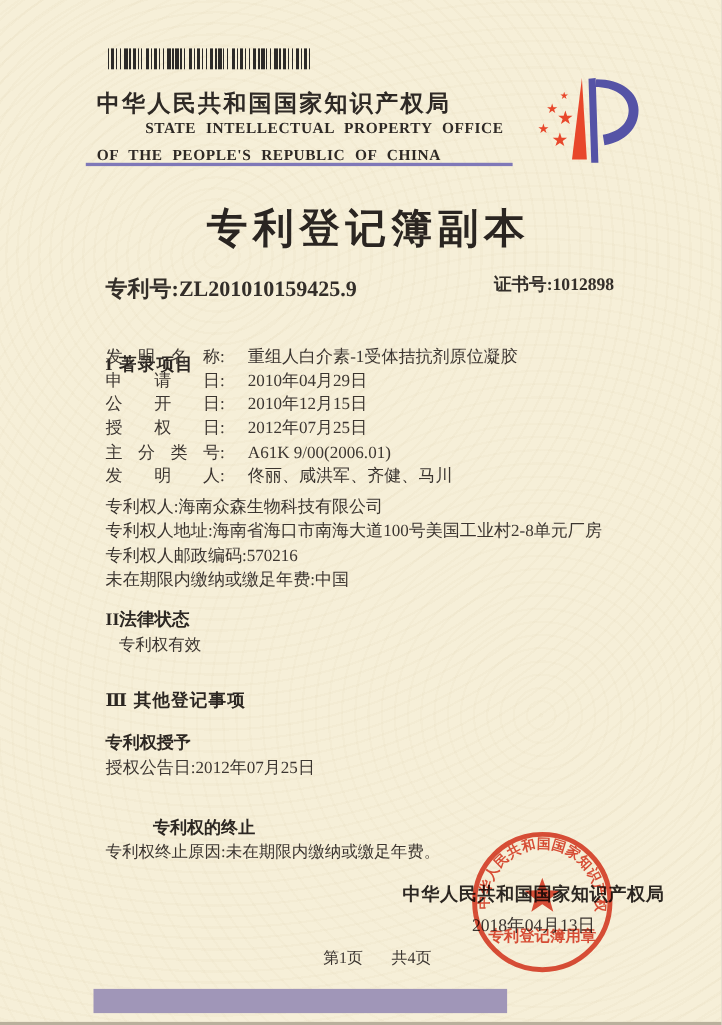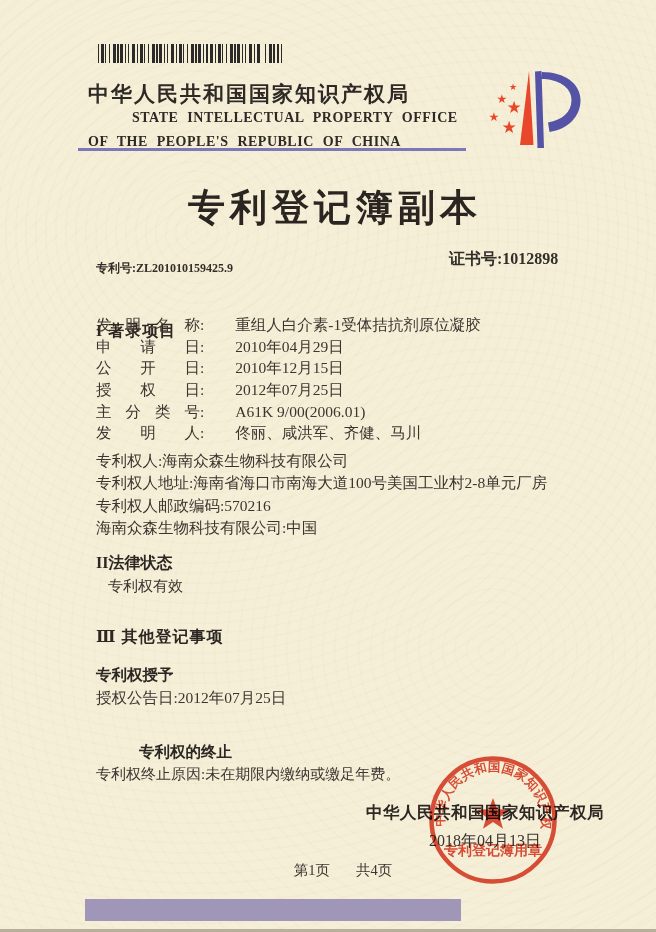--- a/index.html
+++ b/index.html
@@ -31,30 +31,30 @@
   .org-en2 { left:88px; top:134px; font-size:14px; font-weight:bold; letter-spacing:0.5px; word-spacing:5px; color:#2e2925; }
   .rule    { left:78px; top:148px; width:388px; height:3px; background:#7f78b8; }
 
   .logo { left:486px; top:64px; }
 
   .doc-title {
     left:0; top:183px; width:656px; padding-left:14px;
     text-align:center; font-size:37px; font-weight:bold; letter-spacing:5px; color:#2a2521;
   }
 
-  .meta-patent { left:96px;  top:260px; font-size:12px; font-weight:bold; color:#332e29;font-family:Liberation Serif, serif; }
+  .meta-patent { left:96px;  top:249px; font-size:20px; font-weight:bold; color:#332e29;font-family:Liberation Serif, serif; }
   .meta-cert   { left:449px; top:249px; font-size:16px; font-weight:bold; color:#332e29;text-align:center; }
 
   .sec-h { font-size:16px; font-weight:bold; color:#2c2722; letter-spacing:1px; }
   .sec1-h { left:96px; top:285px;margin-top:36px; }
 
   .bib { left:96px; top:314px; width:500px; font-size:15.5px; }
   .bib-row { display:flex; height:21.7px; line-height:21.7px; }
   .bib-lbl { display:inline-block; width:104px; text-align:justify; text-align-last:justify; }
-  .bib-val { margin-left:31px; white-space:nowrap; }
+  .bib-val { margin-left:21px; white-space:nowrap; }
 
   .patentee { left:96px; top:450px; font-size:15.5px; line-height:22.3px; }
 
   .sec2-h   { left:96px; top:553px; letter-spacing:0; }
   .sec2-st  { left:108px; top:577px; font-size:15px; }
   .sec3-h   { left:96px; top:627px; }
   .grant-h  { left:96px; top:665px; font-size:15.5px; font-weight:bold; color:#2c2722; }
   .grant-l  { left:96px; top:688px; font-size:15.5px; }
   .term-h   { left:96px; top:742px; font-size:15.5px; font-weight:bold; color:#2c2722;margin-left:43px; }
   .term-l   { left:96px; top:765px; font-size:15px; }
@@ -150,21 +150,21 @@
     </div>
 
   <div class="abs patentee">
 
       <div>专利权人:海南众森生物科技有限公司</div>
 
       <div>专利权人地址:海南省海口市南海大道100号美国工业村2-8单元厂房</div>
 
       <div>专利权人邮政编码:570216</div>
 
-      <div>海南众森生物科技有限公司:中国</div>
+      <div>未在期限内缴纳或缴足年费:中国</div>
     </div>
 
   <div class="abs sec-h sec2-h">II法律状态</div>
   <div class="abs sec2-st">专利权有效</div>
 
   <div class="abs sec-h sec3-h">Ⅲ 其他登记事项</div>
   <div class="abs grant-h">专利权授予</div>
   <div class="abs grant-l">授权公告日:2012年07月25日</div>
   <div class="abs term-h">专利权的终止</div>
   <div class="abs term-l">专利权终止原因:未在期限内缴纳或缴足年费。</div>

